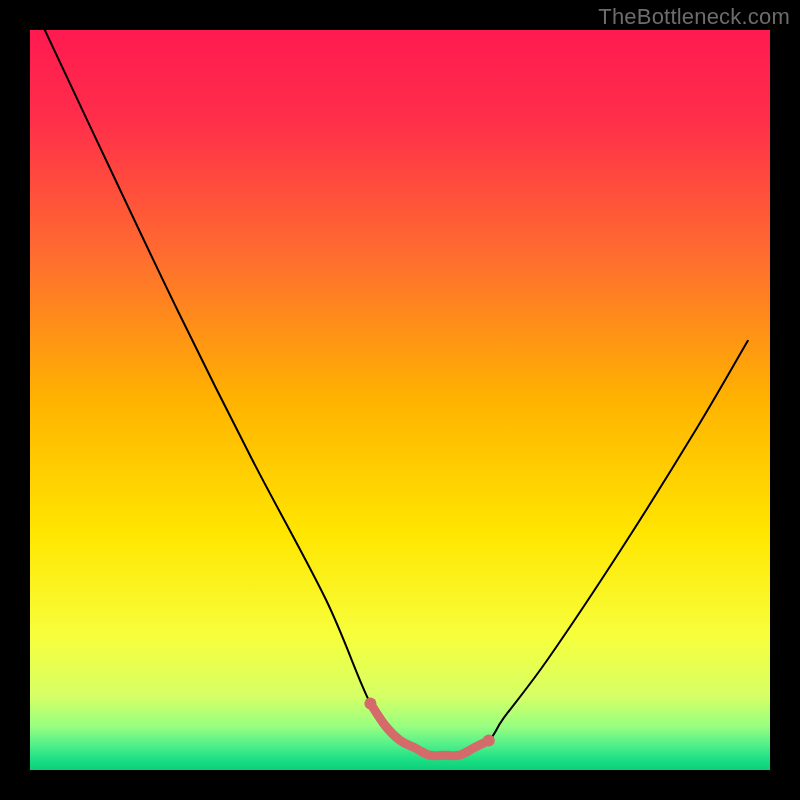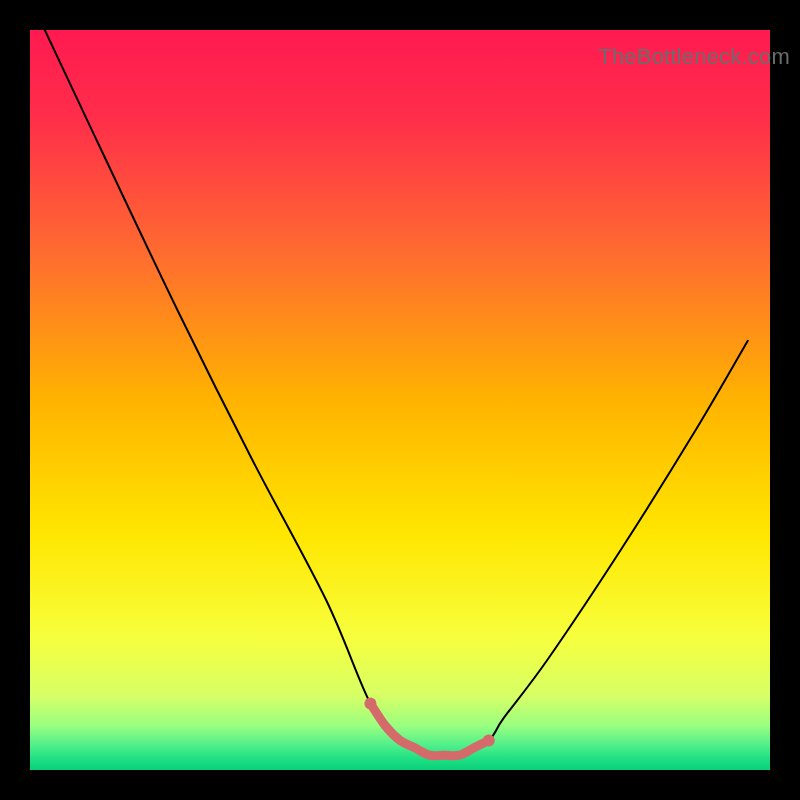--- a/index.html
+++ b/index.html
@@ -20,21 +20,20 @@
   }
   .watermark {
     position: absolute;
     top: 4px;
     right: 10px;
     font-family: Arial, Helvetica, sans-serif;
     font-size: 22px;
     color: #6c6c6c;
     letter-spacing: 0.2px;
     user-select: none;
-    margin-top: 40px;
   }
 </style>
 </head>
 <body>
 
 <div class="plot-wrap">
   <svg id="chart-svg" width="800" height="800" viewBox="0 0 800 800">
     <defs>
       <linearGradient id="bg-grad" x1="0" y1="0" x2="0" y2="1">
           <stop offset="0%" stop-color="#ff1a50"></stop>

